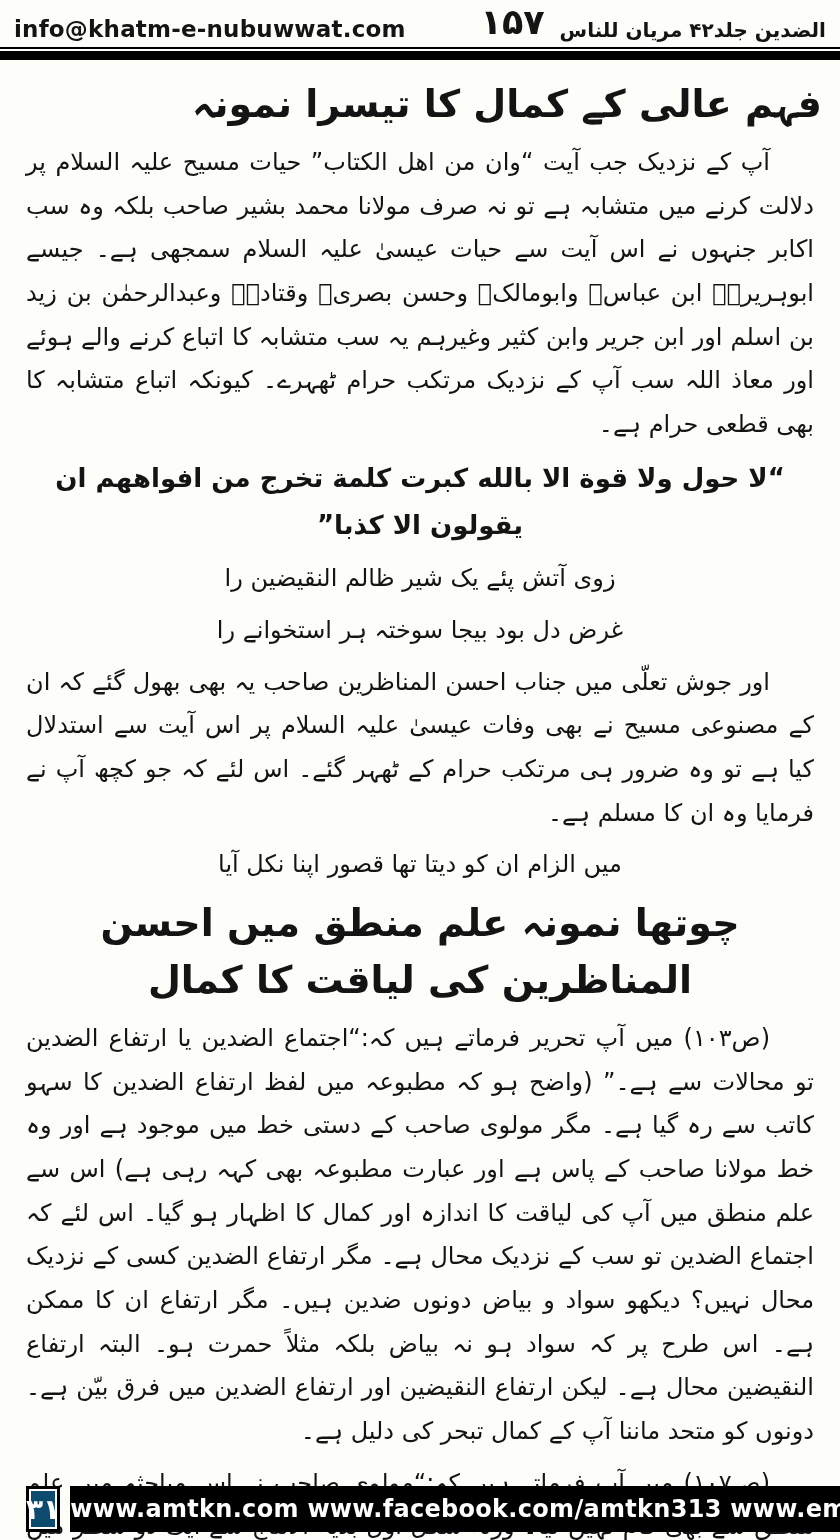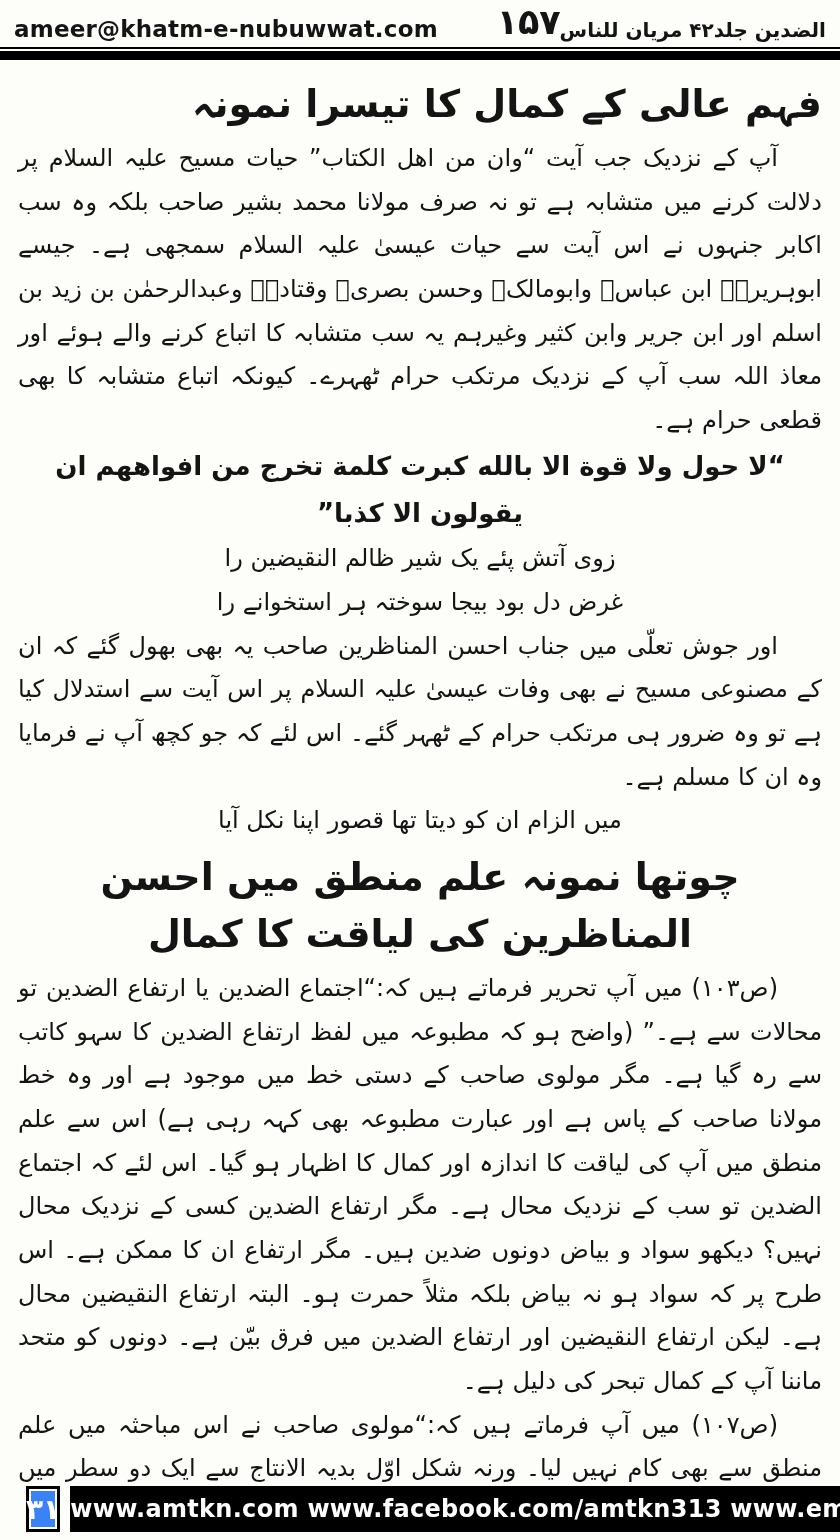--- a/index.html
+++ b/index.html
@@ -49,21 +49,21 @@
     height: 9px; background: #000;
   }
   
   .body {
     direction: rtl;
     padding: 10px 18px 0 18px;
     font-size: 24px;
     line-height: 1.82;
     text-align: justify;
   }
-  .body p { margin: 0; }
+  .body p { margin: 8px; }
   .para { text-indent: 44px; }
   .center { text-align: center; text-indent: 0; }
   .arabic-quote {
     font-weight: bold;
     font-size: 26px;
   }
   h1 {
     margin: 6px 0 4px 0;
     font-size: 38px;
     font-weight: bold;
@@ -76,21 +76,21 @@
     position: absolute;
     left: 0; right: 0; bottom: 8px;
     display: flex;
     align-items: stretch;
     gap: 10px;
     padding: 0 6px 0 26px;
     height: 46px;
   }
   .footer-pagenum {
     width: 62px;
-    background: #3b82f6;
+    background: #0c4a6e;
     color: #fff;
     font-size: 28px;
     font-weight: bold;
     display: flex;
     align-items: center;
     justify-content: center;
     box-shadow: inset 0 0 0 3px #000, inset 0 0 0 5px #fff;
     direction: rtl;
   }
   .footer-bar {
@@ -105,21 +105,21 @@
     letter-spacing: 0.3px;
     white-space: nowrap;
   }
 </style>
 </head>
 <body>
 
 <div class="page">
 
   <header class="header">
-    <span class="header-email">ameer@khatm-e-nubuwwat.com</span>
+    <span class="header-email">info@khatm-e-nubuwwat.com</span>
     <span class="header-pagenum">۱۵۷</span>
     <span class="header-title" dir="rtl">الضدین جلد۴۲ مریان للناس</span>
   </header>
   <div class="header-rule-thin"></div>
   <div class="header-rule-thick"></div>
 
   <main class="body" dir="rtl">
     <h1 class="h-start">فہم عالی کے کمال کا تیسرا نمونہ</h1>
     <p class="para">آپ کے نزدیک جب آیت “وان من اهل الکتاب” حیات مسیح علیہ السلام پر دلالت کرنے میں متشابہ ہے تو نہ صرف مولانا محمد بشیر صاحب بلکہ وہ سب اکابر جنہوں نے اس آیت سے حیات عیسیٰ علیہ السلام سمجھی ہے۔ جیسے ابوہریرہؓ ابن عباسؓ وابومالکؓ وحسن بصریؓ وقتادہؓ وعبدالرحمٰن بن زید بن اسلم اور ابن جریر وابن کثیر وغیرہم یہ سب متشابہ کا اتباع کرنے والے ہوئے اور معاذ اللہ سب آپ کے نزدیک مرتکب حرام ٹھہرے۔ کیونکہ اتباع متشابہ کا بھی قطعی حرام ہے۔</p>
     <p class="center arabic-quote">“لا حول ولا قوة الا بالله كبرت كلمة تخرج من افواههم ان يقولون الا كذبا”</p>

